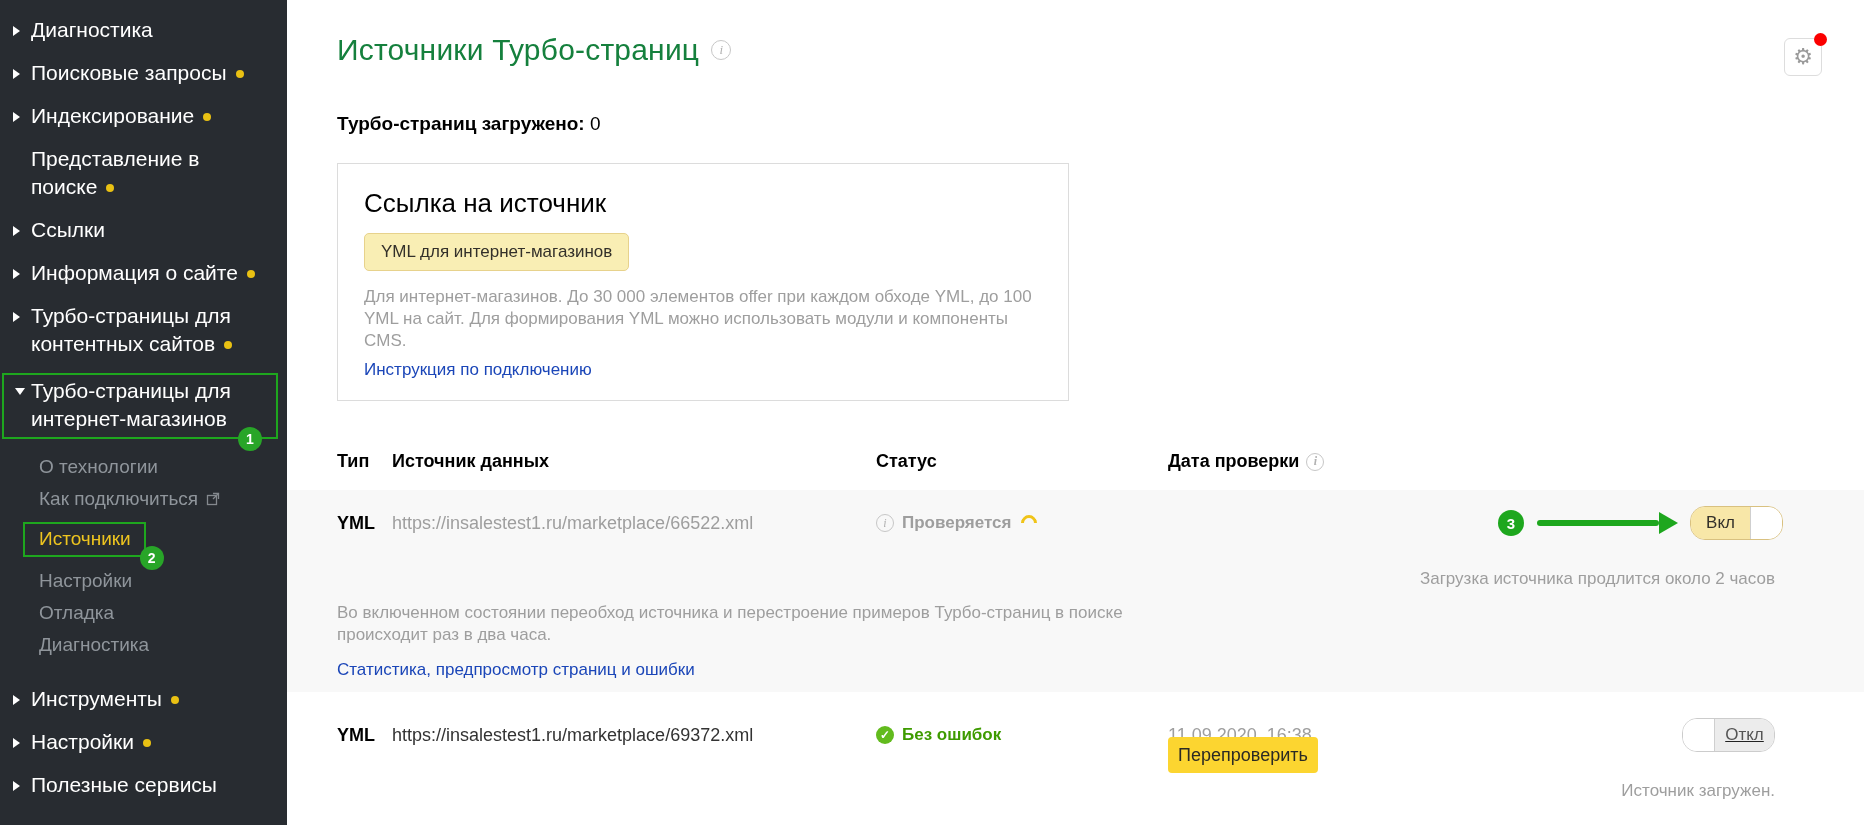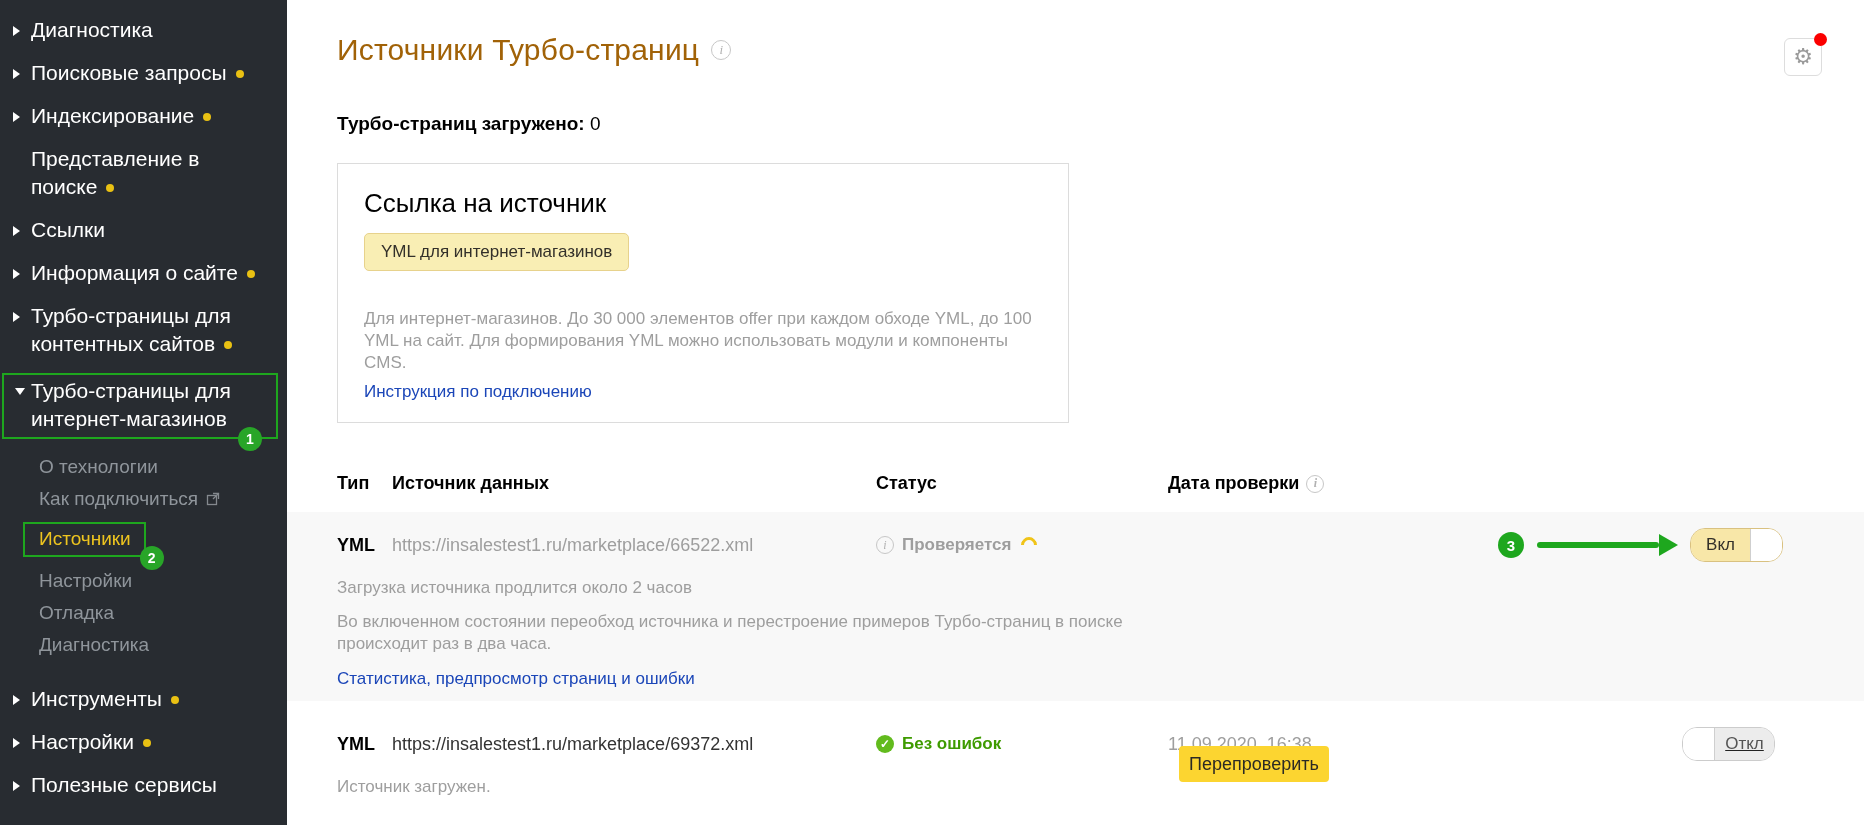--- a/index.html
+++ b/index.html
@@ -26,21 +26,21 @@
   .subnav { padding:4px 10px 0 39px; margin-bottom:28px; }
   .subnav-item { position:relative; font-size:19px; line-height:24px; color:#8f959b;
     margin-bottom:8px; cursor:pointer; }
   .boxed-inline { position:relative; display:inline-block; border:2px solid #1ea71e;
     padding:3px 13px 4px 14px; margin:2px 0 4px -16px; color:#edc41f; }
   .ext-ico { display:inline-block; margin-left:8px; vertical-align:-1px; }
 
   
   .main { position:absolute; left:287px; top:0; width:1577px; height:825px; background:#fff; }
   .page-header { position:relative; padding:33px 50px 0; display:flex; align-items:center; gap:12px; }
-  h1 { font-size:30px; font-weight:400; color:#a16207; letter-spacing:0.2px; }
+  h1 { font-size:30px; font-weight:400; color:#15803d; letter-spacing:0.2px; }
   .info-circle { display:inline-flex; align-items:center; justify-content:center;
     border:1px solid #c7c7c7; border-radius:50%; color:#b1b1b1; font-style:italic;
     font-family:"Liberation Serif", serif; }
   .info-circle.big { width:20px; height:20px; font-size:13px; }
   .info-circle.small { width:18px; height:18px; font-size:12px; flex:0 0 18px; }
   .gear-btn { position:absolute; top:38px; right:42px; width:38px; height:38px;
     border:1px solid #ddd; border-radius:6px; background:#fff; color:#9a9a9a;
     font-size:22px; display:flex; align-items:center; justify-content:center; cursor:pointer; }
   .red-dot { position:absolute; top:-6px; right:-6px; width:13px; height:13px;
     border-radius:50%; background:#fb0000; }
@@ -50,21 +50,21 @@
   .card { margin:28px 50px 0; width:732px; border:1px solid #dcdcdc; padding:24px 26px 20px; }
   .card h2 { font-size:26px; font-weight:400; color:#000; margin-bottom:14px; }
   .yml-tab { display:inline-block; background:#f9eeb4; border:1px solid #e7d28c; border-radius:5px;
     padding:8px 16px; font-size:17px; color:#33302a; margin-bottom:13px; cursor:pointer; }
   .input-row { display:flex; }
   .yml-input { flex:1; height:38px; border:1px solid #d5d5d5; border-right:none;
     padding:0 13px; font-size:18px; color:#333; border-radius:3px 0 0 3px; outline:none; background:#fff; }
   .yml-input::placeholder { color:#a8a8a8; }
   .add-btn { width:122px; height:38px; background:#ececec; border:none; font-size:18px;
     color:#9b9b9b; border-radius:0 3px 3px 0; cursor:pointer; font-family:inherit; }
-  .card-desc { margin-top:24px; font-size:17px; line-height:22px; color:#9e9e9e; }
+  .card-desc { margin-top:2px; font-size:17px; line-height:22px; color:#9e9e9e; }
   a.blue { color:#1b46b8; text-decoration:none; font-size:17px; }
   .card a.blue { display:inline-block; margin-top:8px; }
 
   
   .grid { display:grid; grid-template-columns:55px 484px 292px 330px 1fr; align-items:start; }
   .thead { margin-top:50px; padding:0 89px 18px 50px; font-size:18px; font-weight:bold; color:#000; }
   .th-date { display:flex; align-items:center; gap:7px; font-weight:bold; }
   .row { padding:0 89px 0 50px; position:relative; }
   .row.gray { background:#f8f8f8; padding-top:16px; padding-bottom:12px; }
   .row.white { padding-top:26px; }
@@ -73,26 +73,26 @@
   .url-gray { color:#9e9e9e; } .url-dark { color:#333; }
   .cell-status { display:flex; align-items:center; gap:8px; height:34px; }
   .status-checking { color:#9e9e9e; font-size:17px; font-weight:bold; }
   .spinner { width:16px; height:16px; border-radius:50%; border:3px solid #f0c419;
     border-right-color:transparent; border-bottom-color:transparent; transform:rotate(45deg); margin-left:2px; }
   .check-circle { width:18px; height:18px; border-radius:50%; background:#62bb1d; color:#fff;
     font-size:12px; font-weight:bold; display:flex; align-items:center; justify-content:center; flex:0 0 18px; }
   .status-ok { color:#3e9b00; font-size:17px; font-weight:bold; }
   .cell-date { font-size:18px; line-height:34px; color:#9e9e9e; }
   .note { color:#9e9e9e; font-size:17px; line-height:22px; }
-  .n1 { margin-top:15px; }
+  .n1 { margin-top:28px;text-align:right; }
   .n2 { margin-top:12px; max-width:880px; }
   .row .stats { display:inline-block; margin-top:14px; }
   .recheck-btn { position:absolute; left:881px; top:45px; width:150px; height:36px;
     background:#fcd530; border:none; border-radius:4px; font-size:18px; color:#2b2a24;
-    font-family:inherit; cursor:pointer;margin-left:11px; }
+    font-family:inherit; cursor:pointer; }
 
   
   .toggle { display:flex; width:93px; height:34px; border:1px solid #d9c180; border-radius:15px;
     overflow:hidden; background:#fff; cursor:pointer; }
   .toggle .t-label { flex:1; display:flex; align-items:center; justify-content:center;
     font-size:17px; color:#33302a; }
   .toggle.on .t-label { background:#f8e7a8; }
   .toggle .t-knob { width:32px; background:#fff; }
   .toggle.on .t-knob { border-left:1px solid #cfcfcf; border-radius:0 3px 3px 0; }
   .toggle.off { border-color:#cccccc;text-decoration:underline; }

